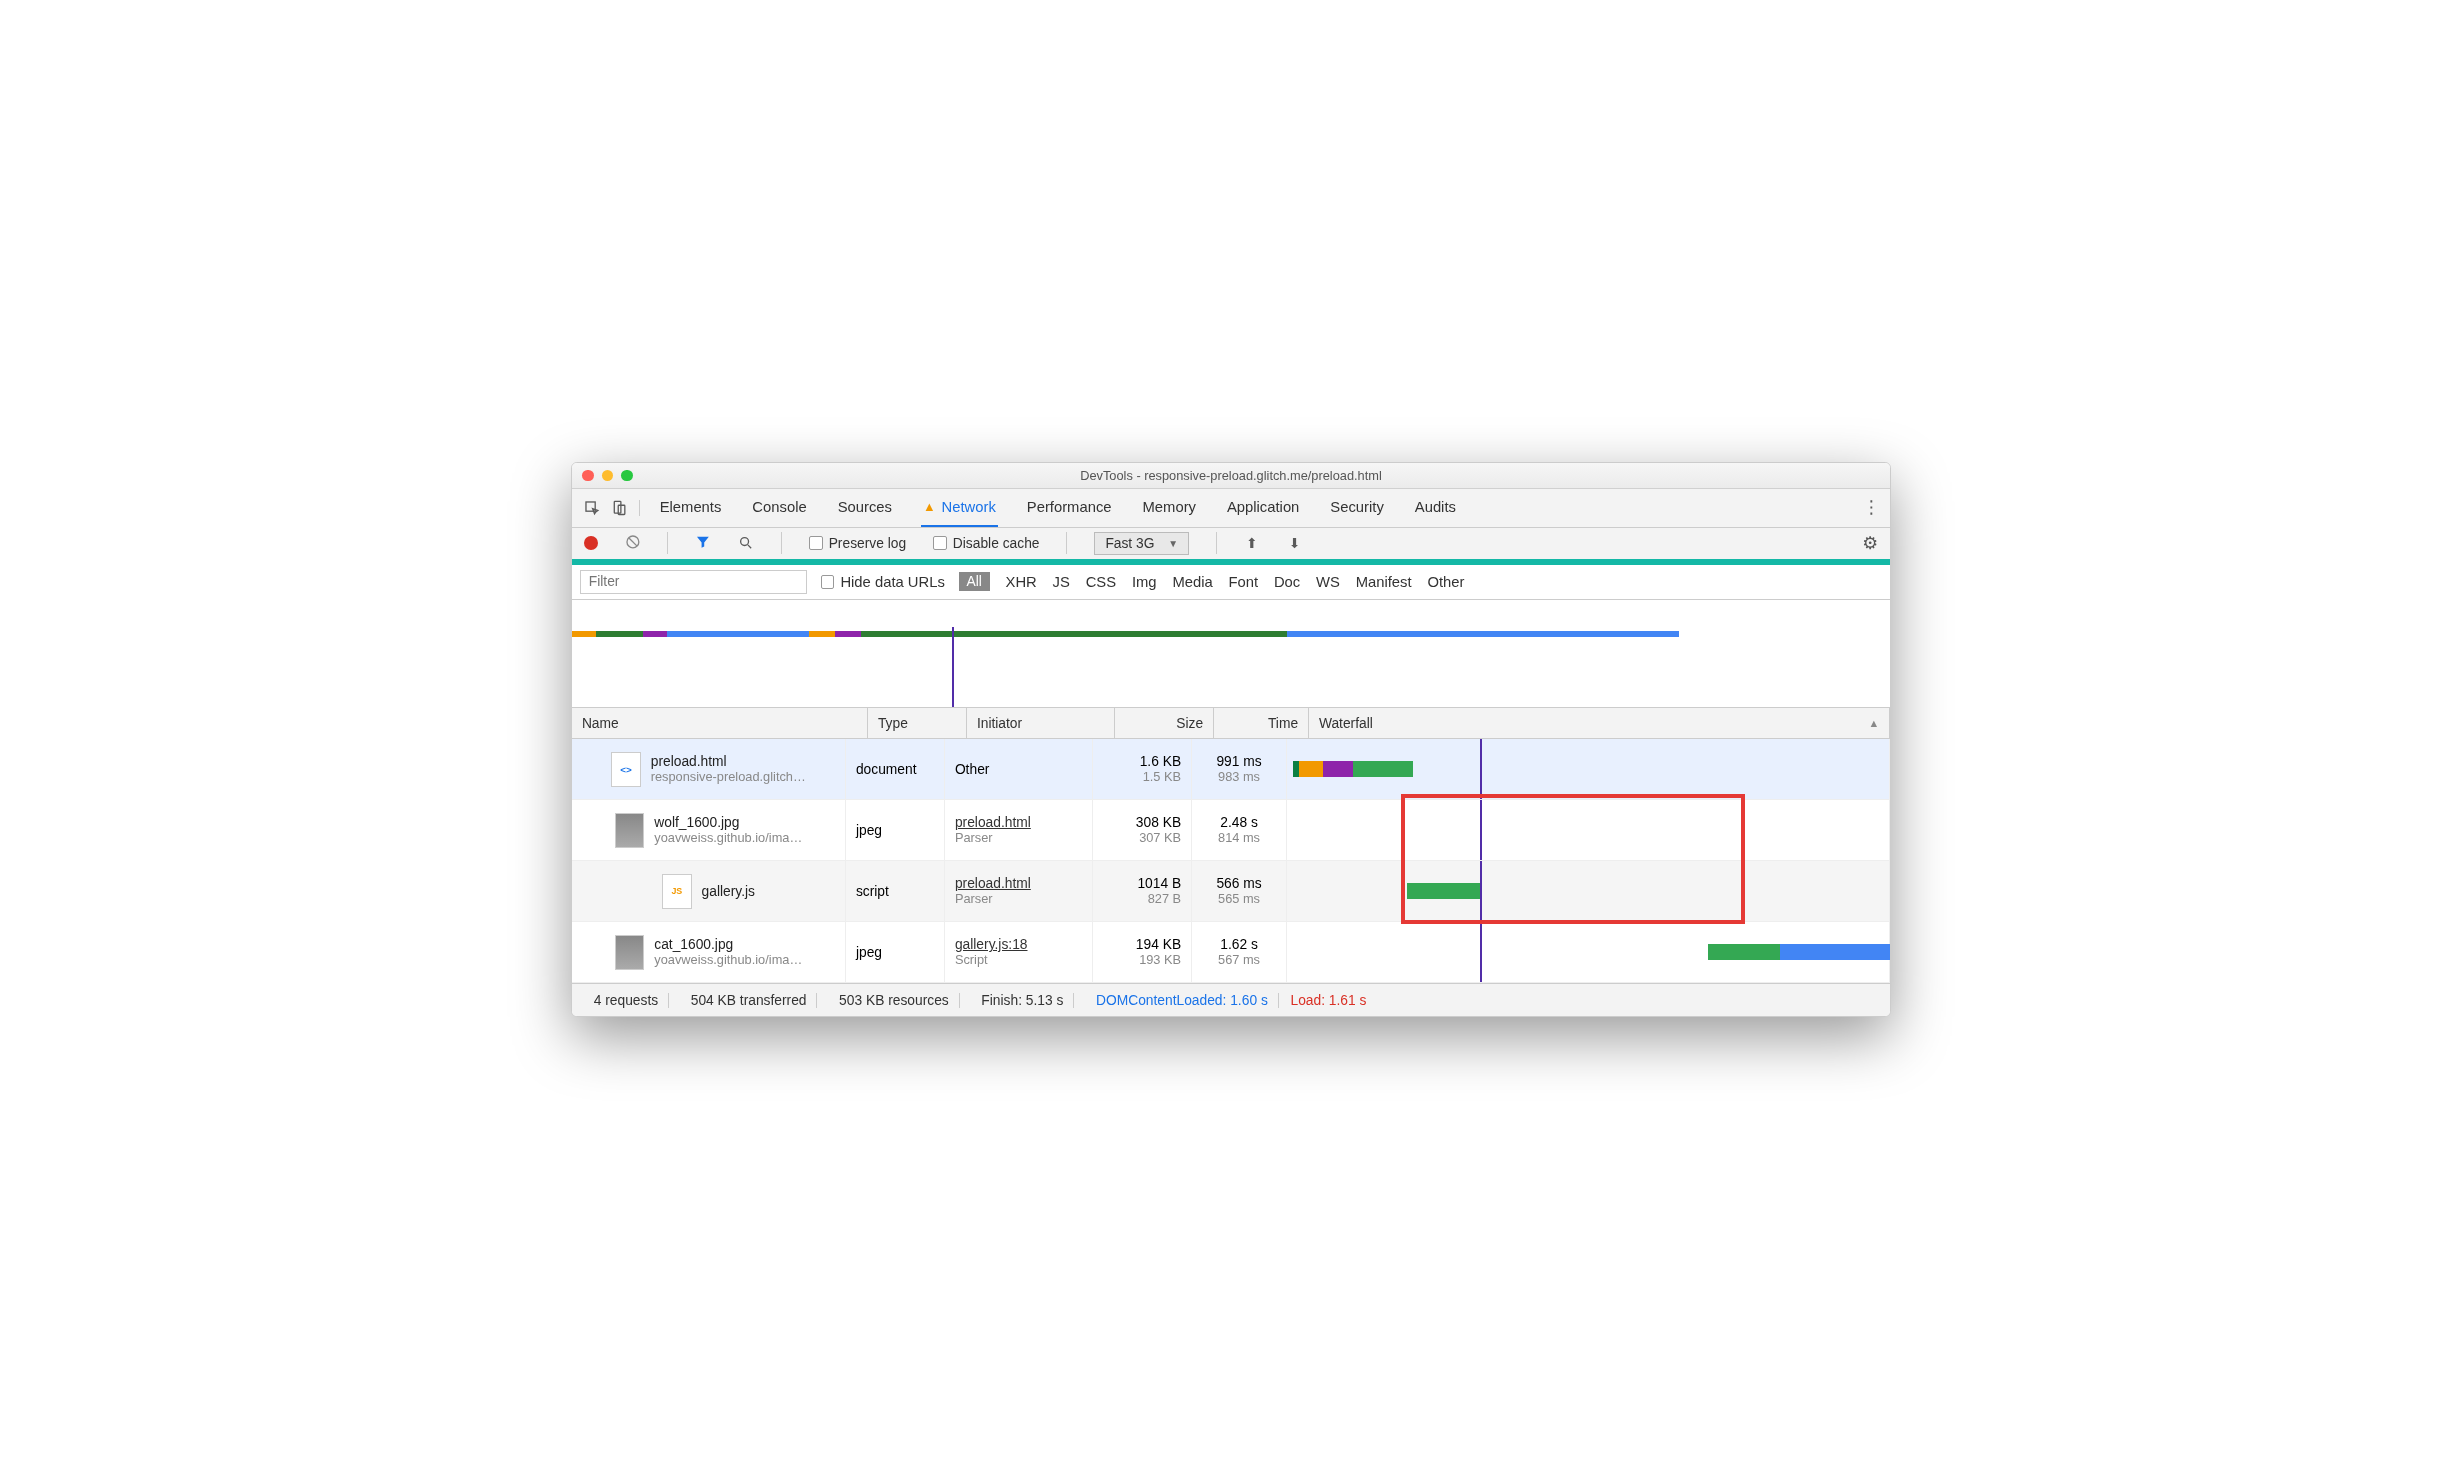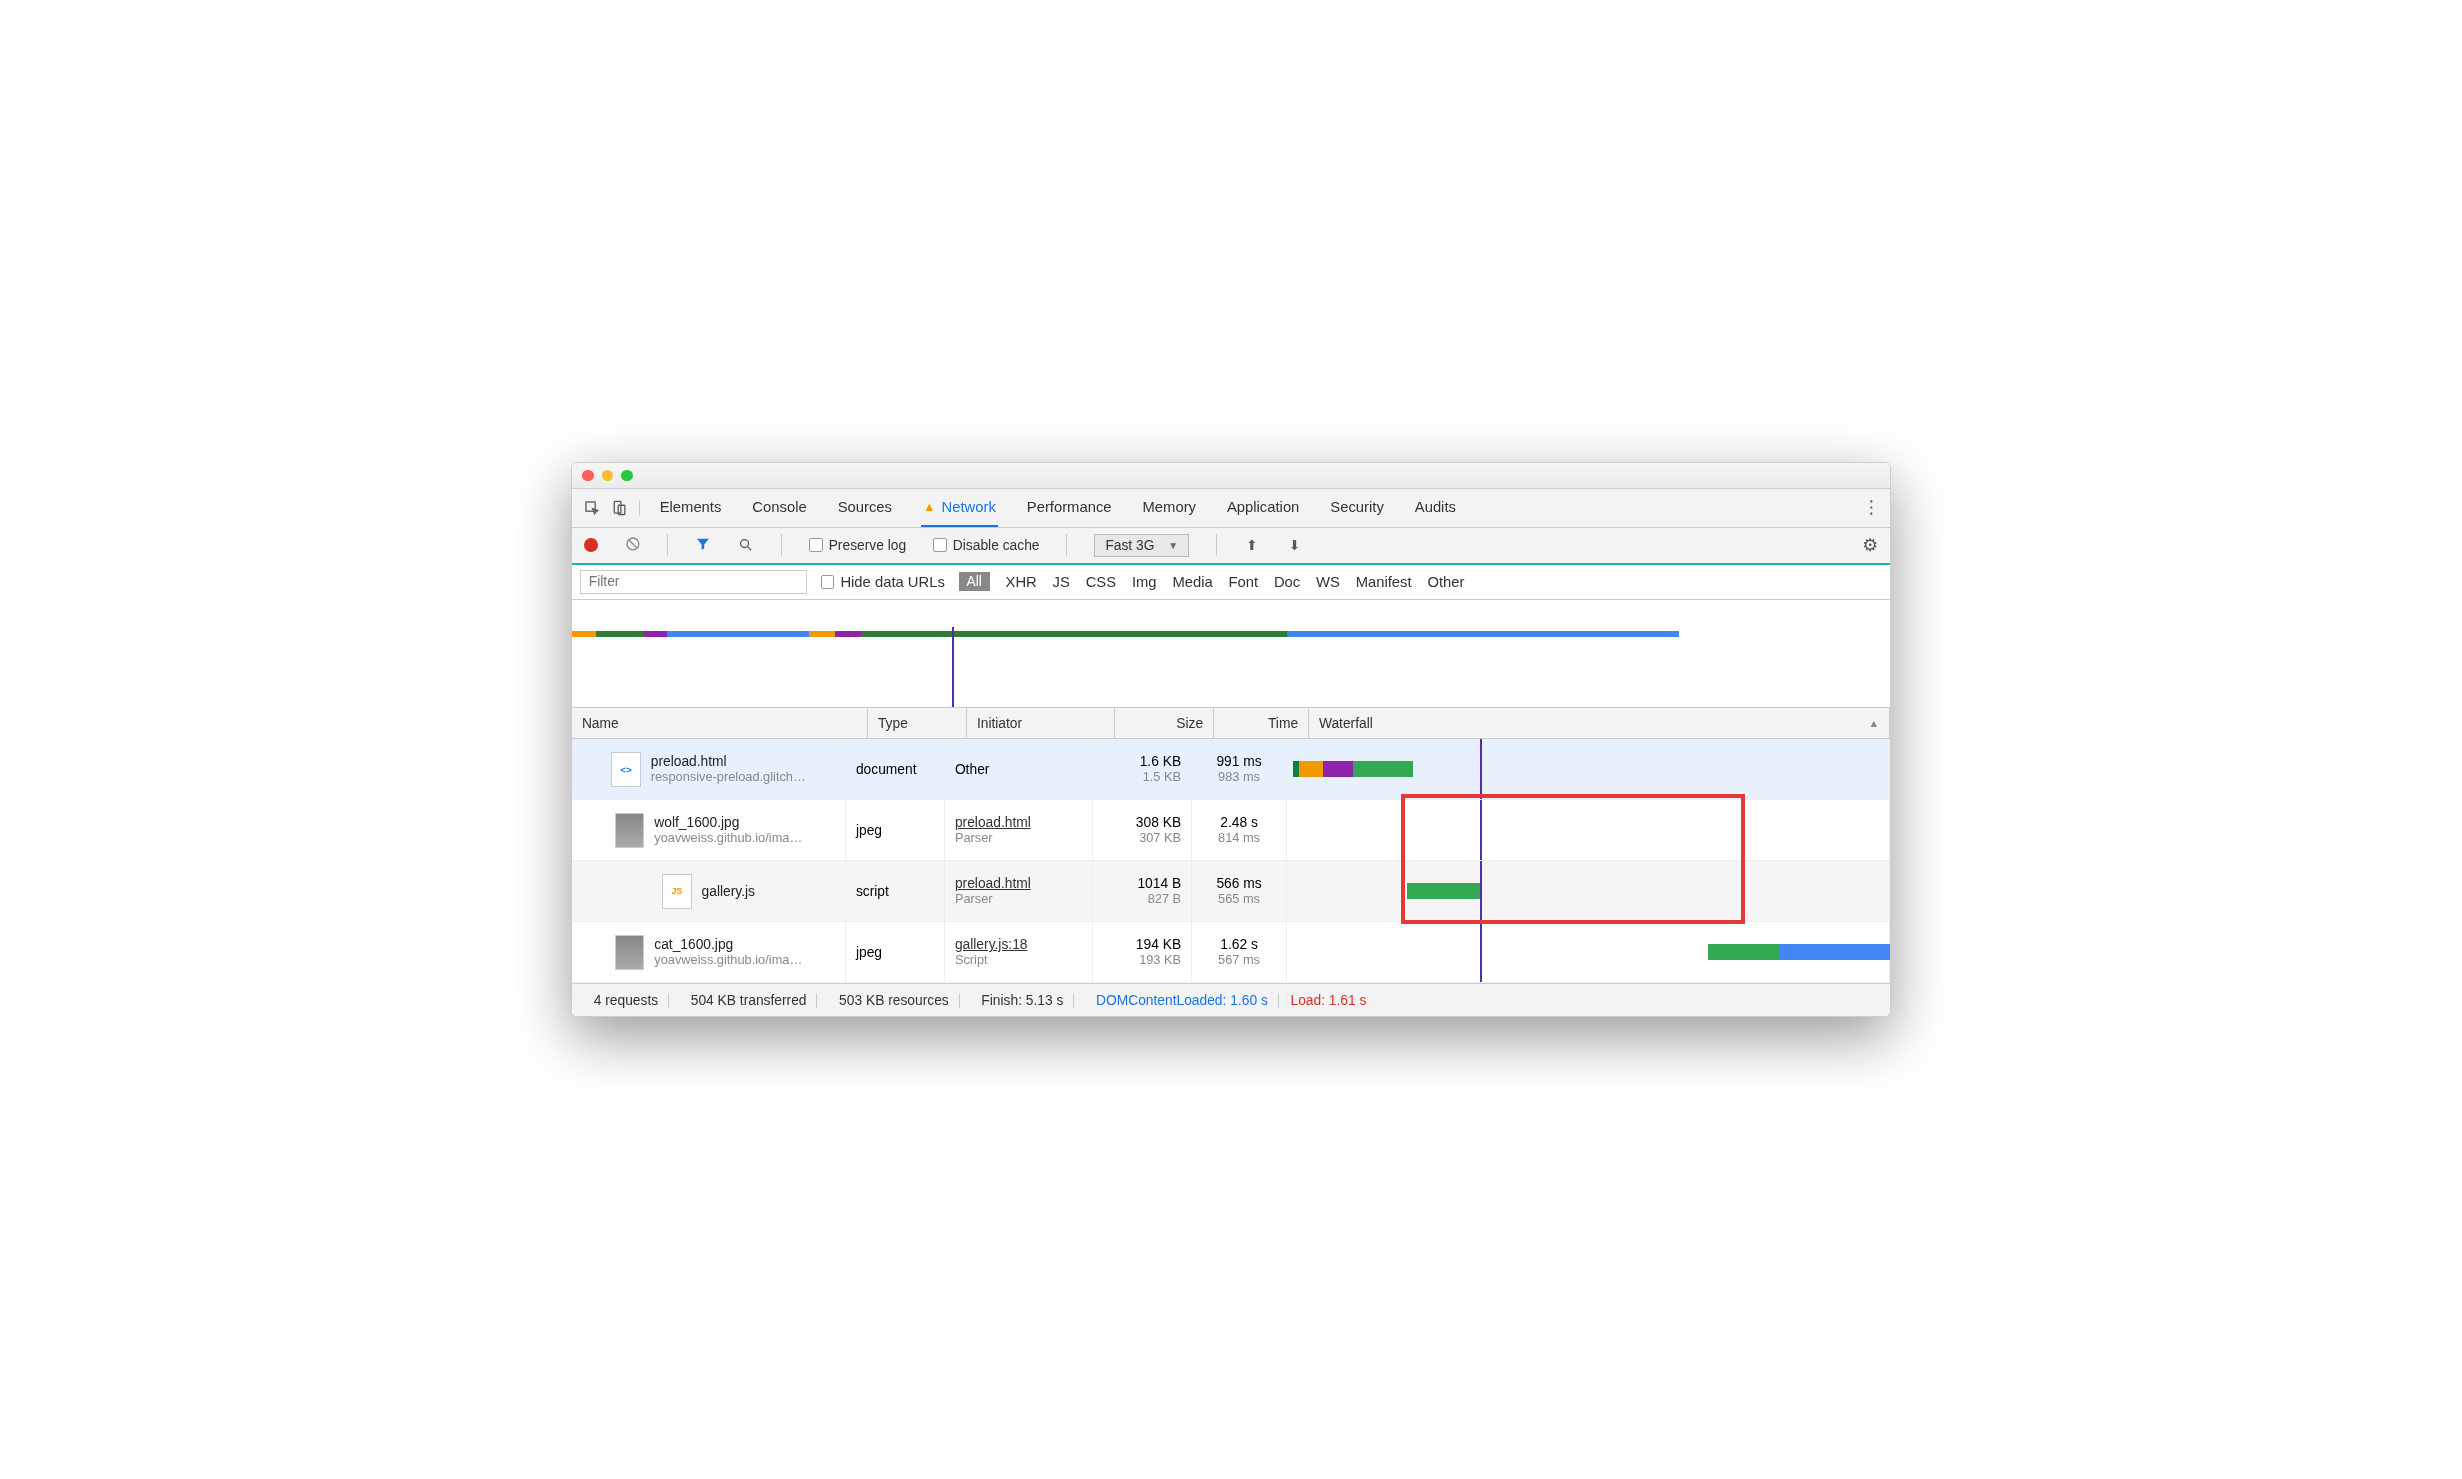--- a/index.html
+++ b/index.html
@@ -11,21 +11,21 @@
 .tdot.red{background:#ff5f57}.tdot.yel{background:#febc2e}.tdot.grn{background:#28c840}
 .wtitle{position:absolute;left:0;right:0;text-align:center;font-size:12.8px;color:#555}
 .tabsbar{height:39px;border-bottom:1px solid #ccc;display:flex;align-items:center;padding:0 11.8px;background:#f3f3f3}
 .tabsbar .left-icons{display:flex;gap:11.8px;padding-right:11.8px;border-right:1px solid #ccc;margin-right:17.7px}
 .ico{width:15.8px;height:15.8px;display:inline-flex;align-items:center;justify-content:center;color:#5a5a5a}
 .tabs{display:flex;gap:27px;font-size:14.8px;color:#333}
 .tab{cursor:pointer;padding:9.9px 2px;border-bottom:2px solid transparent;display:flex;align-items:center;gap:5.9px}
 .tab.active{color:#1a73e8;border-bottom-color:#1a73e8}
 .warn{color:#f29900;font-size:12.8px}
 .kebab{margin-left:auto;color:#5a5a5a;font-size:17.7px;letter-spacing:-2px}
-.toolbar{height:37px;border-bottom:2px solid #14b8a6;display:flex;align-items:center;padding:0 11.8px;gap:27px;background:#f3f3f3;font-size:13.8px;color:#333}
+.toolbar{height:37px;border-bottom:6px solid #14b8a6;display:flex;align-items:center;padding:0 11.8px;gap:27px;background:#f3f3f3;font-size:13.8px;color:#333}
 .rec{width:13.8px;height:13.8px;border-radius:50%;background:#d93025}
 .stop{color:#888}
 .sep{width:1px;height:21.7px;background:#ccc}
 .funnel{color:#1a73e8}
 .cbx{width:13.8px;height:13.8px;border:1px solid #999;background:#fff;display:inline-block;border-radius:2px;margin-right:5.9px;vertical-align:-2px}
 .throttle{background:#e8e8e8;border:1px solid #bbb;padding:3px 9.9px;font-size:13.8px;display:flex;align-items:center;gap:13.8px}
 .throttle .car{color:#666;font-size:9.9px}
 .gear{margin-left:auto;font-size:17.7px;color:#555}
 .filterbar{height:35px;border-bottom:1px solid #ccc;display:flex;align-items:center;padding:0 7.9px;gap:13.8px;font-size:14.8px;color:#333}
 .filterinput{width:227px;height:23.6px;border:1px solid #ccc;padding:0 7.9px;font-size:13.8px;color:#999}
@@ -74,20 +74,21 @@
 </head>
 <body>
 
 <div class="window">
   <div class="titlebar">
     <div class="traffic">
       <div class="tdot red"></div>
       <div class="tdot yel"></div>
       <div class="tdot grn"></div>
     </div>
+    <div class="wtitle">DevTools - responsive-preload.glitch.me/preload.html</div>
   </div>
 
   <div class="tabsbar">
     <div class="left-icons">
       <span class="ico">
           <svg viewBox="0 0 24 24" fill="none" stroke="currentColor" stroke-width="2">
             <rect x="3" y="3" width="14" height="14"></rect>
             <path d="M13 13l8 3-3 2-2 3z"></path>
           </svg>
         </span>

